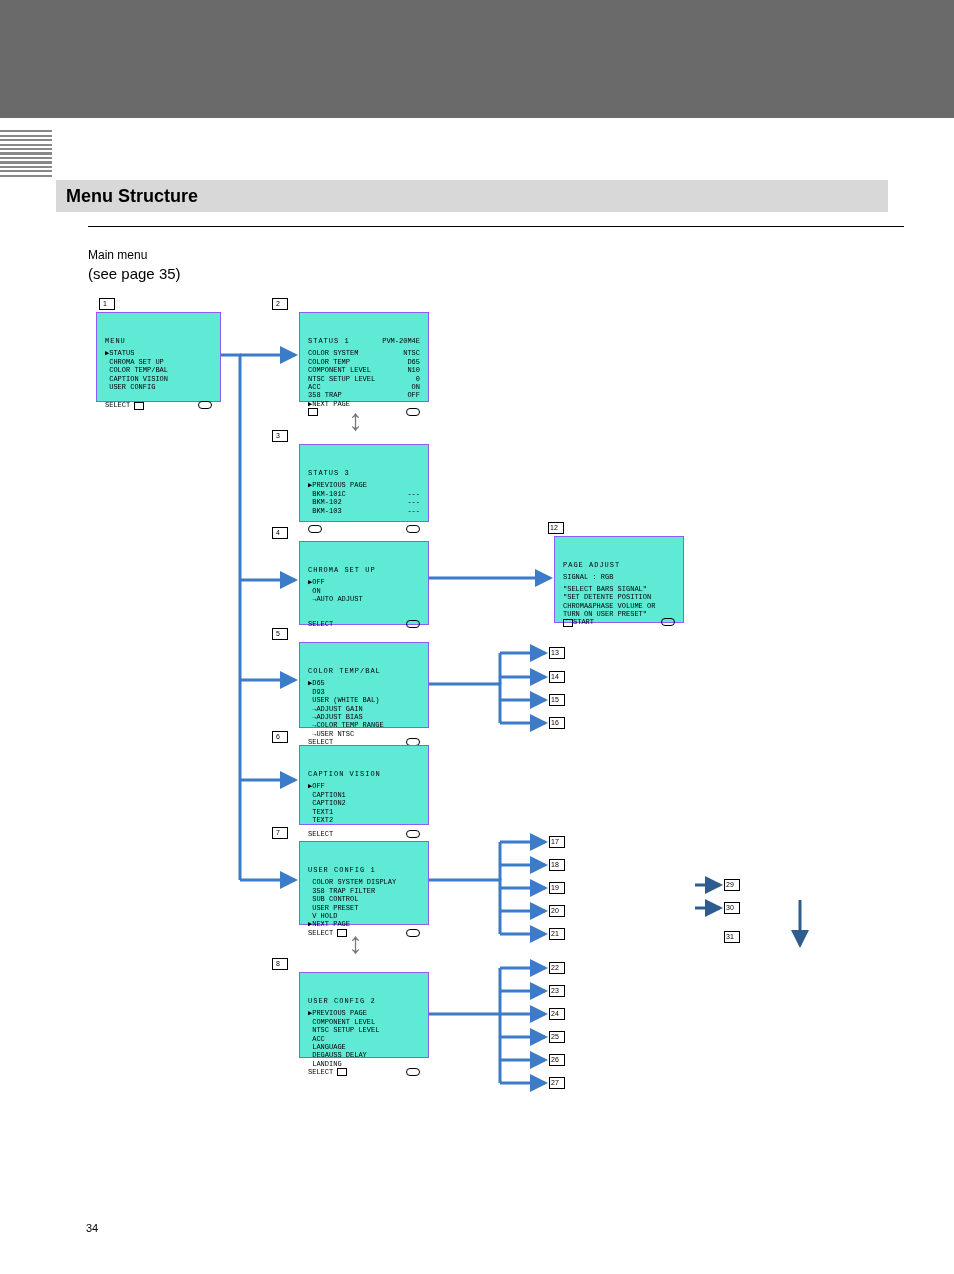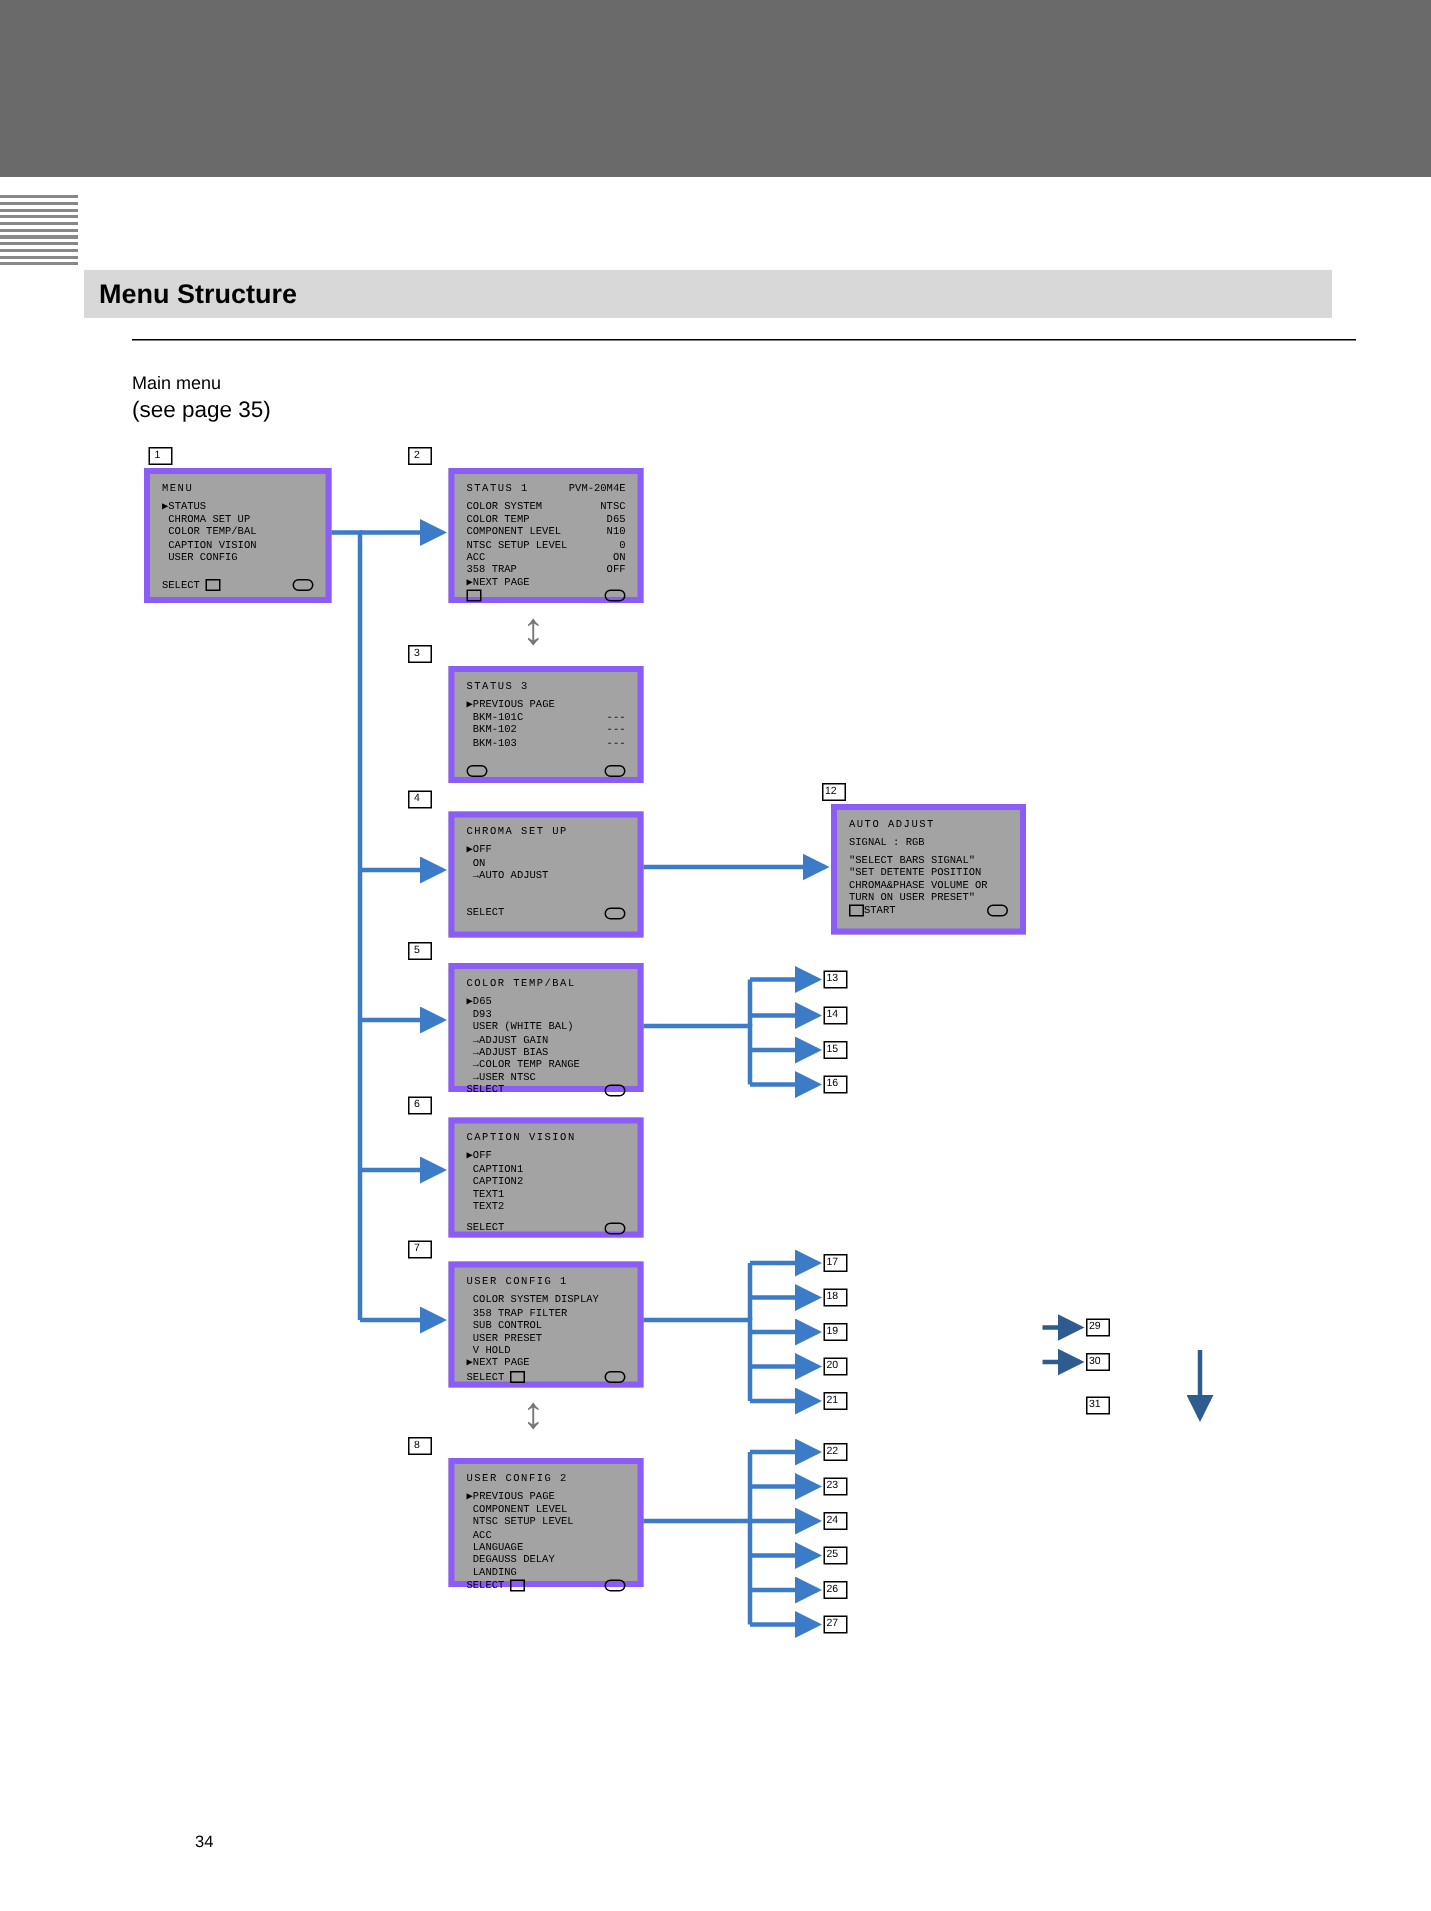--- a/index.html
+++ b/index.html
@@ -61,26 +61,26 @@
     top: 248px;
   }
   .sub-heading-en {
     position: absolute;
     font-size: 15px;
     left: 88px;
     top: 265px;
   }
   .panel {
     position: absolute;
-    border: 4px solid #8b5cf6;
-    background: #a3a3a3;
+    border: 1px solid #8b5cf6;
+    background: #5eead4;
     font-family: "Courier New", monospace;
     font-size: 7px;
     line-height: 1.2;
-    padding: 6px 8px;
+    padding: 24px 8px;
     white-space: nowrap;
   }
   .panel .title {
     display: block;
     margin-bottom: 4px;
     letter-spacing: 1px;
   }
   .row { display: flex; justify-content: space-between; }
   .pill {
     display: inline-block;
@@ -221,21 +221,21 @@
   <div>&nbsp;<span>→AUTO ADJUST</span></div>
   <div class="row" style="margin-top:16px">
       <span><span>SELECT</span></span>
       <span class="pill"></span>
     </div>
 </div>
 <div class="label-box" style="left:272px; top:527px;"></div>
 <span class="small-label" style="left:276px; top:529px;">4</span>
 
 <div class="panel" style="left:554px; top:536px; width:130px; height:87px;">
-  <span class="title">AUTO ADJUST</span>
+  <span class="title">PAGE ADJUST</span>
   <div style="margin:3px 0">SIGNAL  :  RGB</div>
   <div>"SELECT BARS SIGNAL"</div>
   <div>"SET DETENTE POSITION</div>
   <div>CHROMA&amp;PHASE VOLUME OR</div>
   <div>TURN ON USER PRESET"</div>
   <div class="row" style="margin-top:0">
       <span><span class="sm-rect"></span><span>START</span></span>
       <span class="pill"></span>
     </div>
 </div>
@@ -391,13 +391,13 @@
   <path class="stroke-blue" d="M500 1014 L 545 1014" marker-end="url(#ah)"></path>
   <path class="stroke-blue" d="M500 1037 L 545 1037" marker-end="url(#ah)"></path>
   <path class="stroke-blue" d="M500 1060 L 545 1060" marker-end="url(#ah)"></path>
   <path class="stroke-blue" d="M500 1083 L 545 1083" marker-end="url(#ah)"></path>
 
   <path class="stroke-dark" d="M695 885 L 720 885" marker-end="url(#ahd)"></path>
   <path class="stroke-dark" d="M695 908 L 720 908" marker-end="url(#ahd)"></path>
   <path class="stroke-dark" d="M800 900 L 800 945" marker-end="url(#ahd)"></path>
 </svg>
 
-<span class="small-label" style="left:86px; bottom:40px; font-size:11px;margin-left:44px;">34</span>
+<span class="small-label" style="left:86px; bottom:40px; font-size:11px;">34</span>
 
 </body></html>

